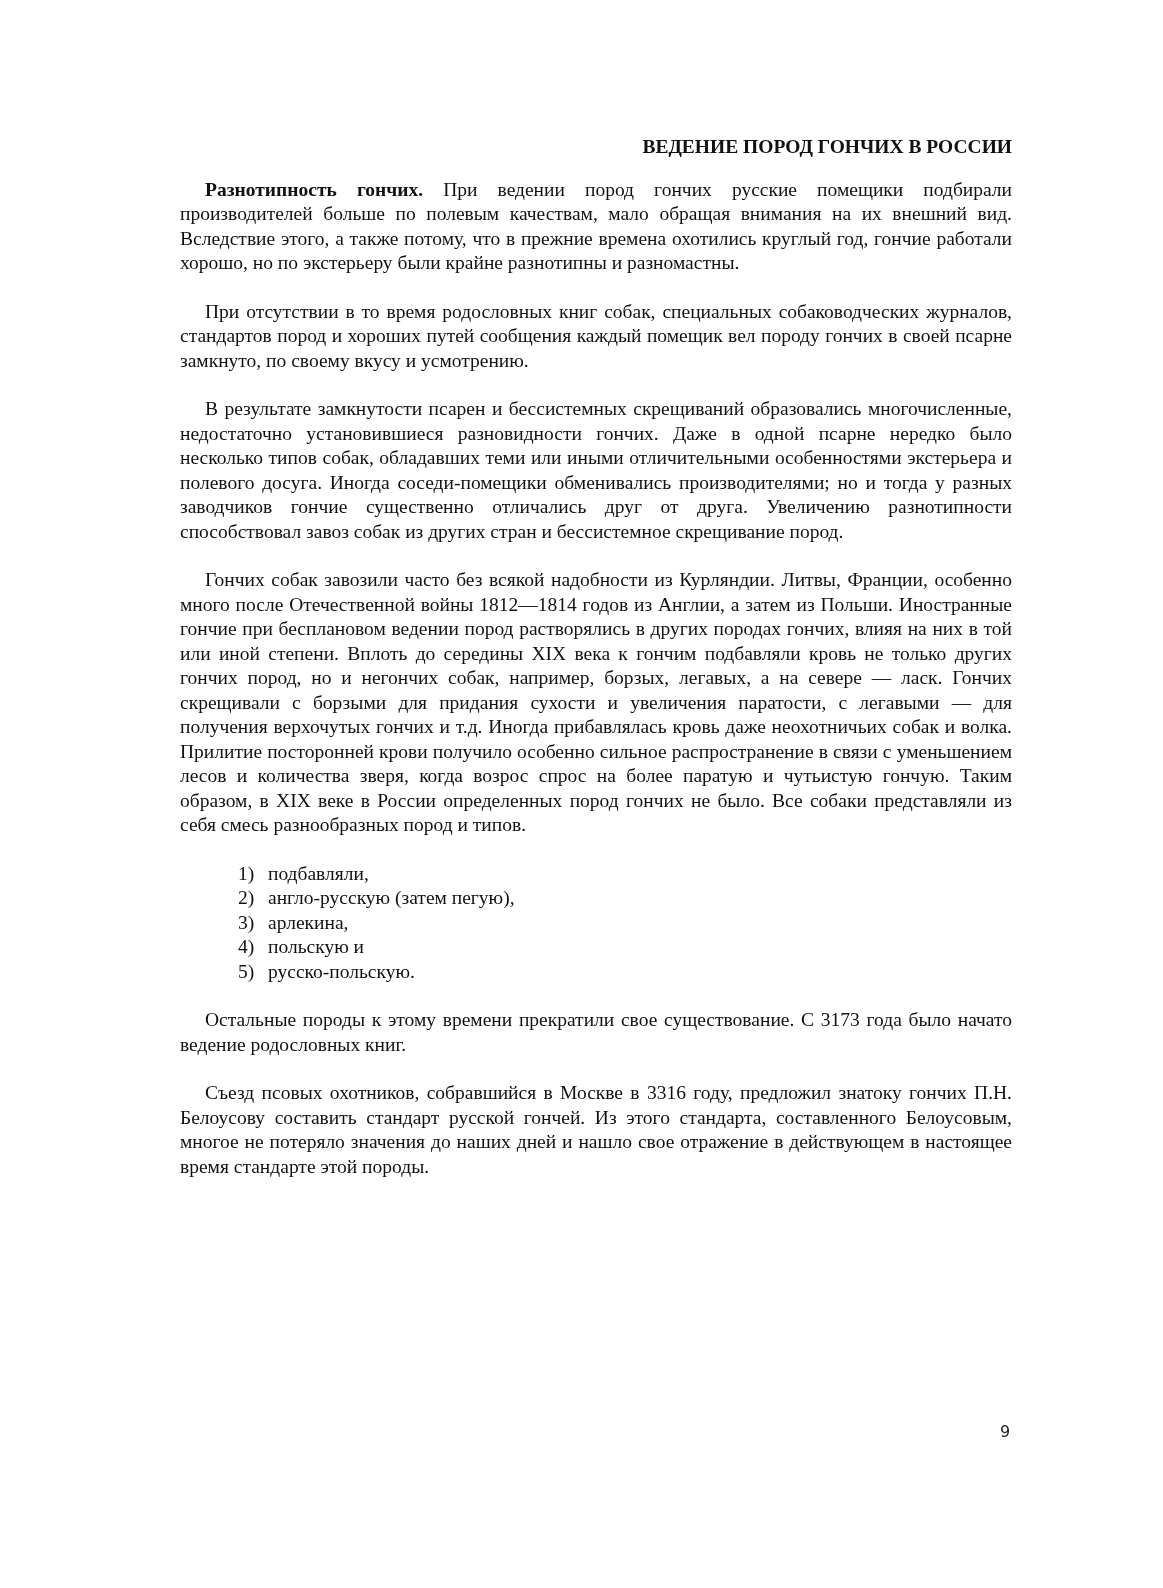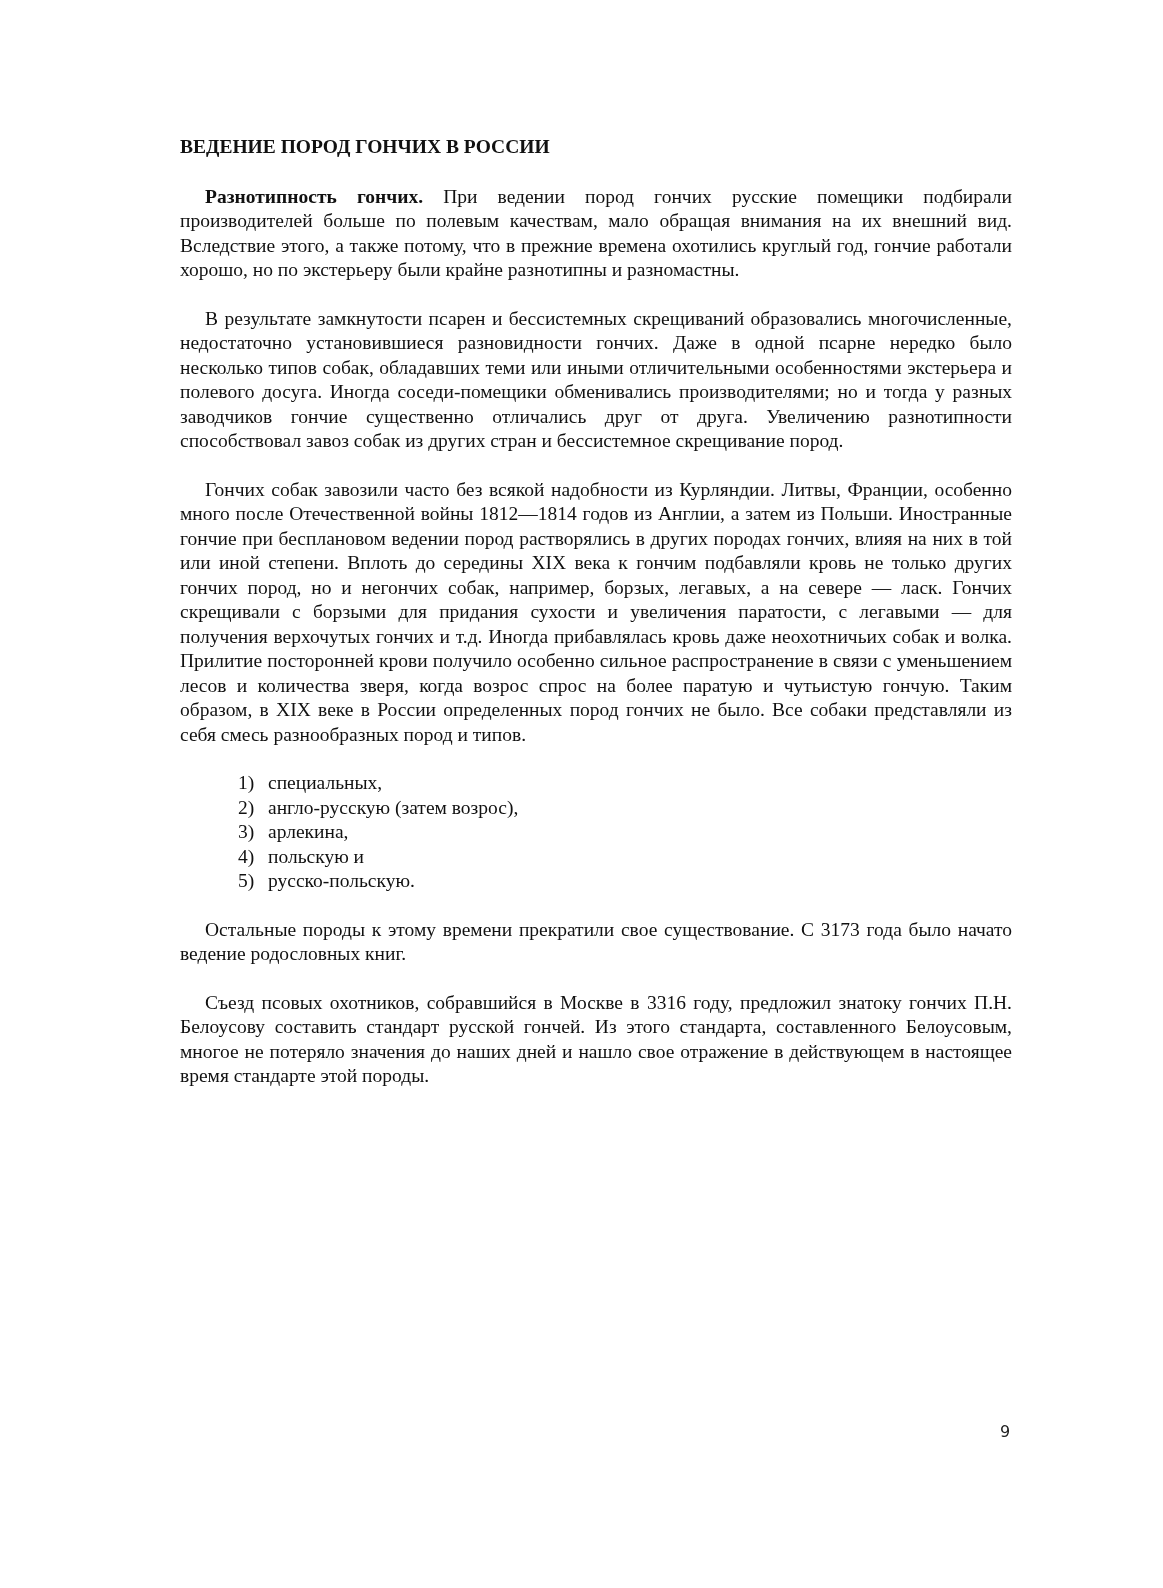--- a/index.html
+++ b/index.html
@@ -17,24 +17,24 @@
     .page {
       position: absolute;
       left: 180px;
       top: 130px;
       width: 832px;
       font-family: "Liberation Serif", serif;
       font-size: 19.5px;
       line-height: 24.5px;
     }
     .title {
-      text-align: left;
+      text-align: right;
       font-weight: bold;
       font-size: 19.5px;
-      margin: 5px 0 25px 0;
+      margin: 5px 0 18px 0;
       letter-spacing: 0;
     }
     .para {
       text-align: justify;
       text-indent: 25px;
       margin: 0 0 24px 0;
     }
     .para .lead {
       font-weight: bold;
     }
@@ -61,34 +61,35 @@
     }
   </style>
 </head>
 <body>
 
 <div class="page">
   <div class="title">ВЕДЕНИЕ ПОРОД ГОНЧИХ В РОССИИ</div>
 
   <p class="para"><span class="lead">Разнотипность гончих.</span><span> При ведении пород гончих русские помещики подбирали производителей больше по полевым качествам, мало обращая внимания на их внешний вид. Вследствие этого, а также потому, что в прежние времена охотились круглый год, гончие работали хорошо, но по экстерьеру были крайне разнотипны и разномастны.</span></p>
 
+  <p class="para">При отсутствии в то время родословных книг собак, специальных собаководческих журналов, стандартов пород и хороших путей сообщения каждый помещик вел породу гончих в своей псарне замкнуто, по своему вкусу и усмотрению.</p>
 
   <p class="para">В результате замкнутости псарен и бессистемных скрещиваний образовались многочисленные, недостаточно установившиеся разновидности гончих. Даже в одной псарне нередко было несколько типов собак, обладавших теми или иными отличительными особенностями экстерьера и полевого досуга. Иногда соседи-помещики обменивались производителями; но и тогда у разных заводчиков гончие существенно отличались друг от друга. Увеличению разнотипности способствовал завоз собак из других стран и бессистемное скрещивание пород.</p>
 
   <p class="para">Гончих собак завозили часто без всякой надобности из Курляндии. Литвы, Франции, особенно много после Отечественной войны 1812—1814 годов из Англии, а затем из Польши. Иностранные гончие при бесплановом ведении пород растворялись в других породах гончих, влияя на них в той или иной степени. Вплоть до середины XIX века к гончим подбавляли кровь не только других гончих пород, но и негончих собак, например, борзых, легавых, а на севере — ласк. Гончих скрещивали с борзыми для придания сухости и увеличения паратости, с легавыми — для получения верхочутых гончих и т.д. Иногда прибавлялась кровь даже неохотничьих собак и волка. Прилитие посторонней крови получило особенно сильное распространение в связи с уменьшением лесов и количества зверя, когда возрос спрос на более паратую и чутьистую гончую. Таким образом, в XIX веке в России определенных пород гончих не было. Все собаки представляли из себя смесь разнообразных пород и типов.</p>
 
 
   <ul class="list">
     <li>
         <span class="num">1)</span>
-        <span>специальных,</span>
+        <span>подбавляли,</span>
       </li>
     <li>
         <span class="num">2)</span>
-        <span>англо-русскую (затем возрос),</span>
+        <span>англо-русскую (затем пегую),</span>
       </li>
     <li>
         <span class="num">3)</span>
         <span>арлекина,</span>
       </li>
     <li>
         <span class="num">4)</span>
         <span>польскую и</span>
       </li>
     <li>

